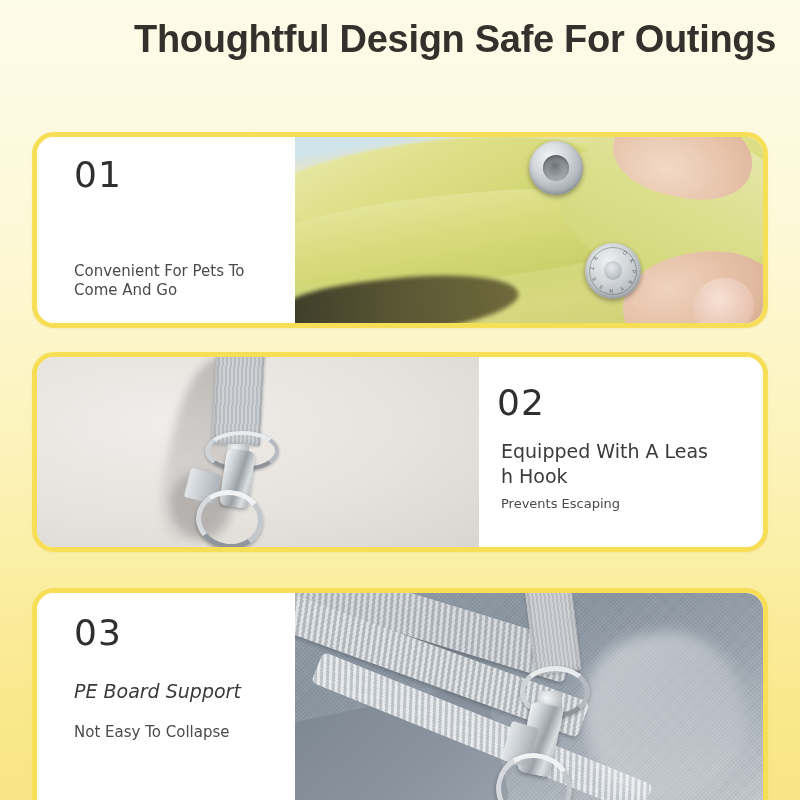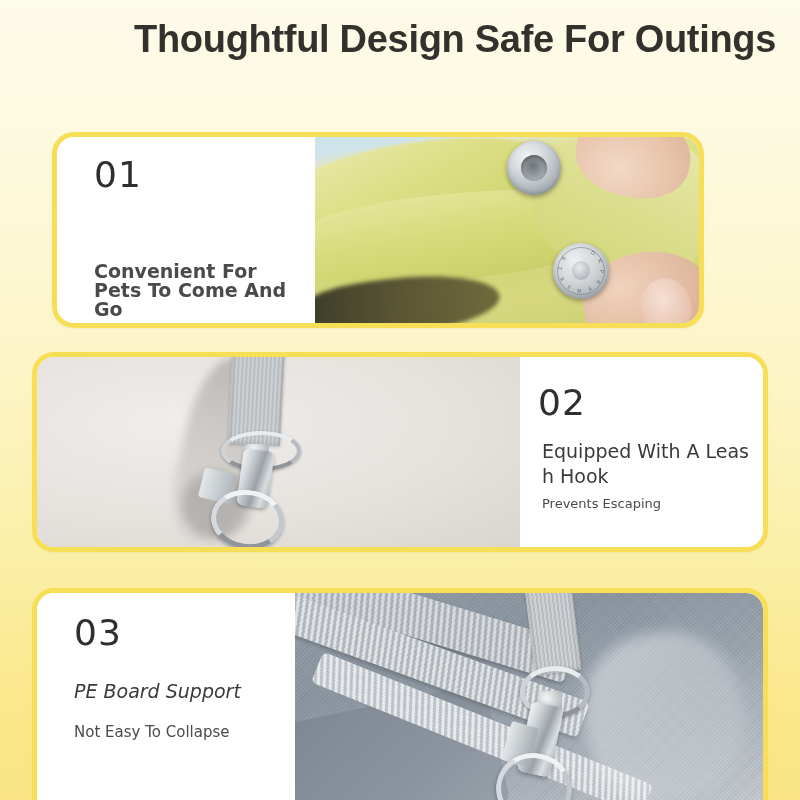--- a/index.html
+++ b/index.html
@@ -46,34 +46,34 @@
   .card {
     position: absolute;
     box-sizing: border-box;
     border: 5px solid #f6de56;
     border-radius: 22px;
     background: #ffffff;
     overflow: hidden;
     display: flex;
     box-shadow: 0 1px 2px rgba(180,160,60,0.10);
   }
-  .card-1 { left: 32px; top: 132px;  width: 652px; height: 196px; margin-left: 20px; }
+  .card-1 { left: 32px; top: 132px;  width: 736px; height: 196px; }
   .card-2 { left: 32px; top: 352px;  width: 736px; height: 200px; }
   .card-3 { left: 32px; top: 588px;  width: 736px; height: 232px; }
 
   .card.reverse { flex-direction: row-reverse; }
 
   .text-pane {
     flex: 0 0 auto;
     width: 258px;
     position: relative;
     background: #ffffff;
     z-index: 2;
   }
-  .card-2 .text-pane { width: 243px; }
+  .card-2 .text-pane { width: 284px; }
 
   .photo-pane {
     flex: 1 1 auto;
     position: relative;
     overflow: hidden;
     background: #e7e4e0;
   }
   .card-1 .photo-pane { border-radius: 0 17px 17px 0; }
   .card-2 .photo-pane { border-radius: 17px 0 0 17px; }
   .card-3 .photo-pane { border-radius: 0 17px 17px 0; }
@@ -98,21 +98,21 @@
   }
   .sub {
     position: absolute;
     font-family: "DejaVu Sans", sans-serif;
     color: #4a4a4a;
   }
 
   
   .card-1 .num  { left: 37px; top: 20px; }
   .card-1 .head { left: 37px; top: 84px; width: 215px; }
-  .card-1 .sub  { left: 37px; top: 125px; width: 210px; font-size: 19px; line-height: 19px; font-weight: bold; }
+  .card-1 .sub  { left: 37px; top: 125px; width: 210px; font-size: 15px; line-height: 19px; }
 
   
   .card-2 .num  { left: 18px; top: 28px; }
   .card-2 .head { left: 22px; top: 82px; width: 218px; }
   .card-2 .sub  { left: 22px; top: 138px; width: 215px; font-size: 13px; line-height: 17px; }
 
   
   .card-3 .num  { left: 37px; top: 22px; }
   .card-3 .head { left: 37px; top: 86px; width: 215px; font-style: italic; }
   .card-3 .sub  { left: 37px; top: 130px; width: 215px; font-size: 15px; line-height: 19px; }

